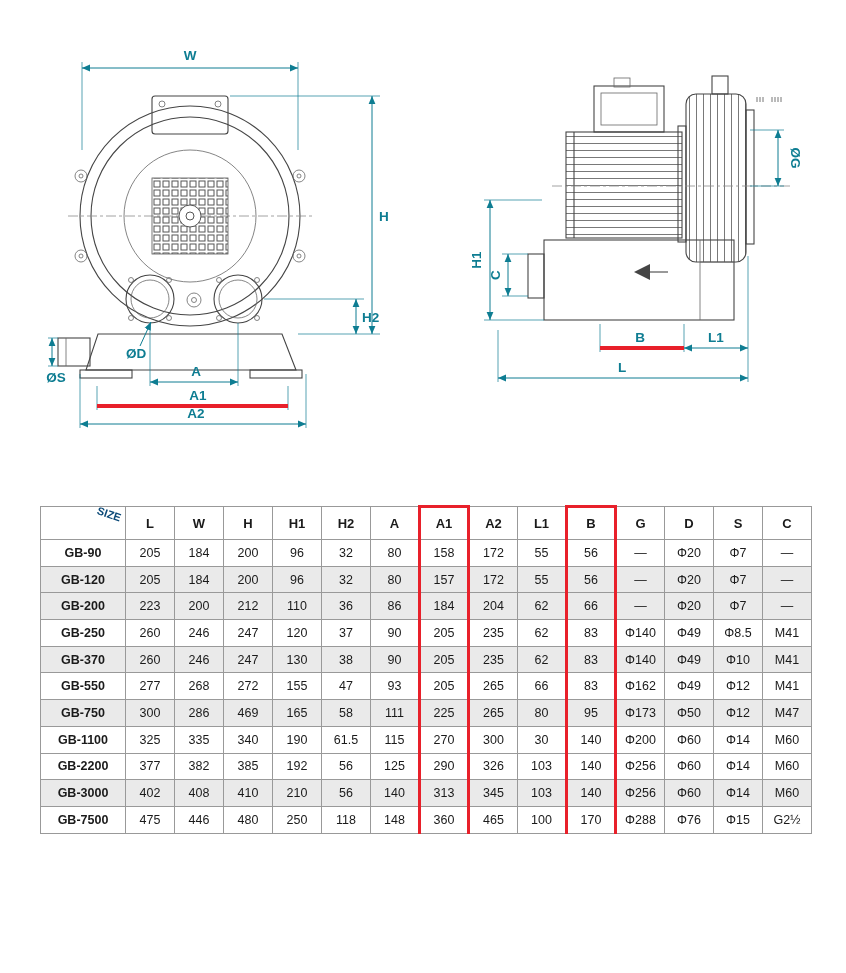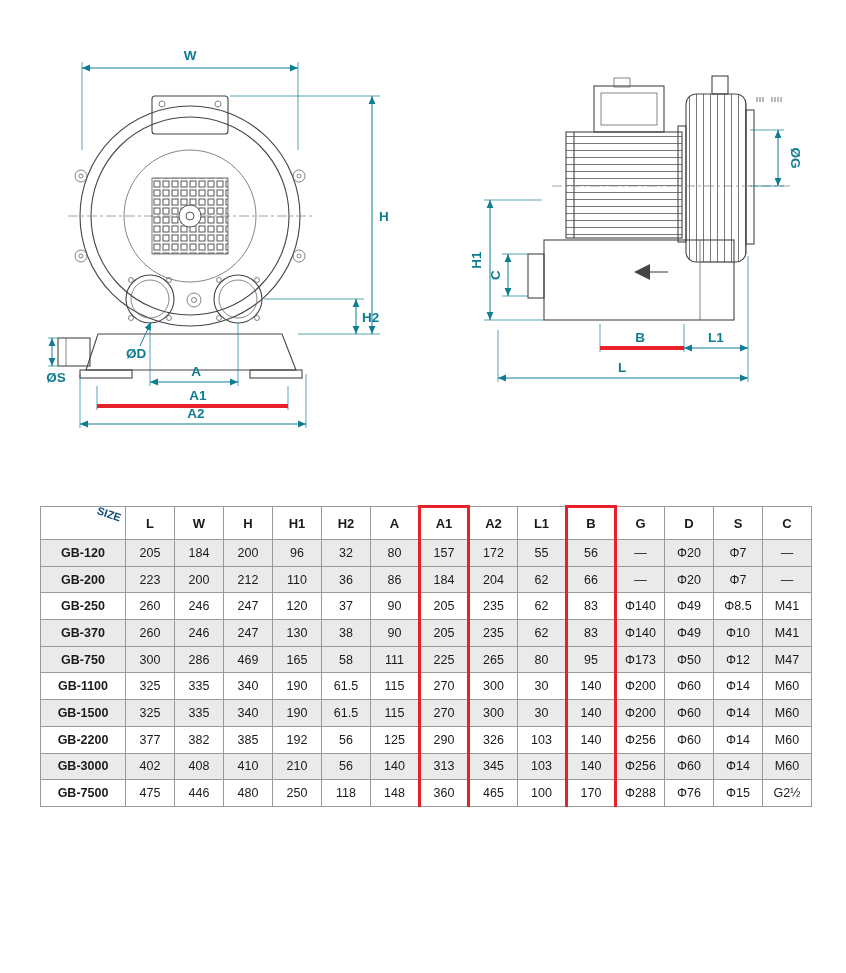--- a/index.html
+++ b/index.html
@@ -261,20 +261,37 @@
           <th>L1</th>
           <th class="hl hl-t">B</th>
           <th>G</th>
           <th>D</th>
           <th>S</th>
           <th>C</th>
         </tr>
     </thead>
     <tbody>
 
+    <tr>
+          <td class="model">GB-90</td>
+          <td>205</td>
+          <td>184</td>
+          <td>200</td>
+          <td>96</td>
+          <td>32</td>
+          <td>80</td>
+          <td class="hl">158</td>
+          <td>172</td>
+          <td>55</td>
+          <td class="hl">56</td>
+          <td>—</td>
+          <td>Φ20</td>
+          <td>Φ7</td>
+          <td>—</td>
+        </tr>
         <tr class="alt">
           <td class="model">GB-120</td>
           <td>205</td>
           <td>184</td>
           <td>200</td>
           <td>96</td>
           <td>32</td>
           <td>80</td>
           <td class="hl">157</td>
           <td>172</td>
@@ -329,20 +346,37 @@
           <td>90</td>
           <td class="hl">205</td>
           <td>235</td>
           <td>62</td>
           <td class="hl">83</td>
           <td>Φ140</td>
           <td>Φ49</td>
           <td>Φ10</td>
           <td>M41</td>
         </tr>
+        <tr>
+          <td class="model">GB-550</td>
+          <td>277</td>
+          <td>268</td>
+          <td>272</td>
+          <td>155</td>
+          <td>47</td>
+          <td>93</td>
+          <td class="hl">205</td>
+          <td>265</td>
+          <td>66</td>
+          <td class="hl">83</td>
+          <td>Φ162</td>
+          <td>Φ49</td>
+          <td>Φ12</td>
+          <td>M41</td>
+        </tr>
         <tr class="alt">
           <td class="model">GB-750</td>
           <td>300</td>
           <td>286</td>
           <td>469</td>
           <td>165</td>
           <td>58</td>
           <td>111</td>
           <td class="hl">225</td>
           <td>265</td>
@@ -363,37 +397,20 @@
           <td>115</td>
           <td class="hl">270</td>
           <td>300</td>
           <td>30</td>
           <td class="hl">140</td>
           <td>Φ200</td>
           <td>Φ60</td>
           <td>Φ14</td>
           <td>M60</td>
         </tr>
-        <tr class="alt">
-          <td class="model">GB-1500</td>
-          <td>325</td>
-          <td>335</td>
-          <td>340</td>
-          <td>190</td>
-          <td>61.5</td>
-          <td>115</td>
-          <td class="hl">270</td>
-          <td>300</td>
-          <td>30</td>
-          <td class="hl">140</td>
-          <td>Φ200</td>
-          <td>Φ60</td>
-          <td>Φ14</td>
-          <td>M60</td>
-        </tr>
         <tr>
           <td class="model">GB-2200</td>
           <td>377</td>
           <td>382</td>
           <td>385</td>
           <td>192</td>
           <td>56</td>
           <td>125</td>
           <td class="hl">290</td>
           <td>326</td>

